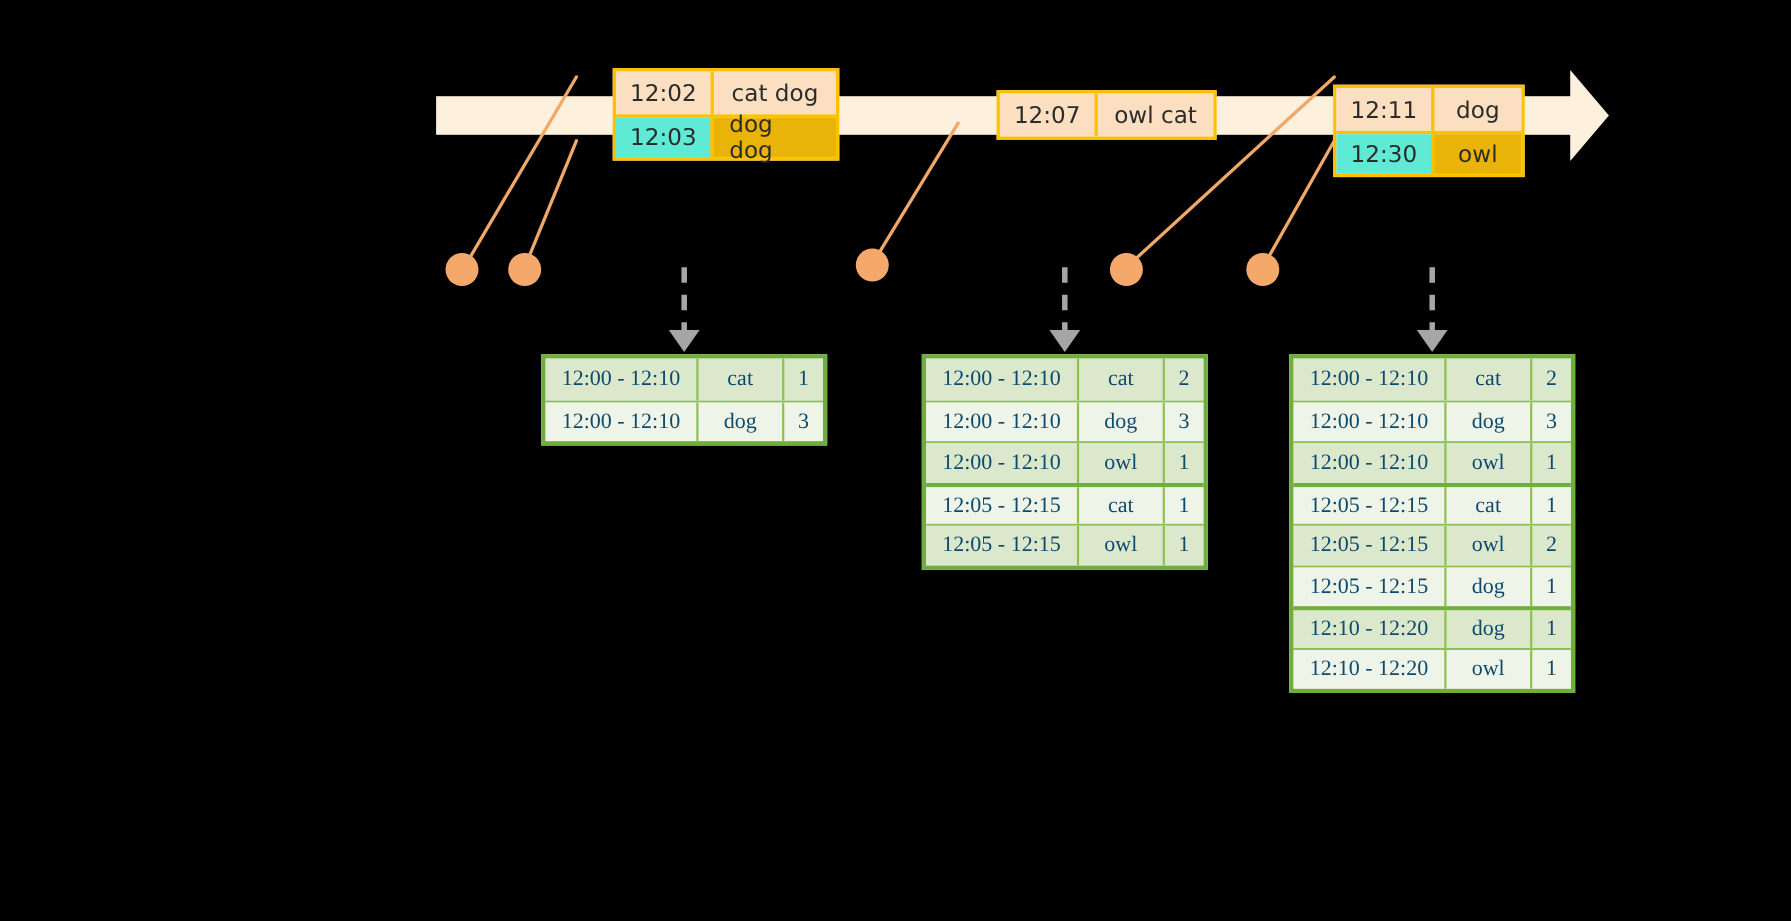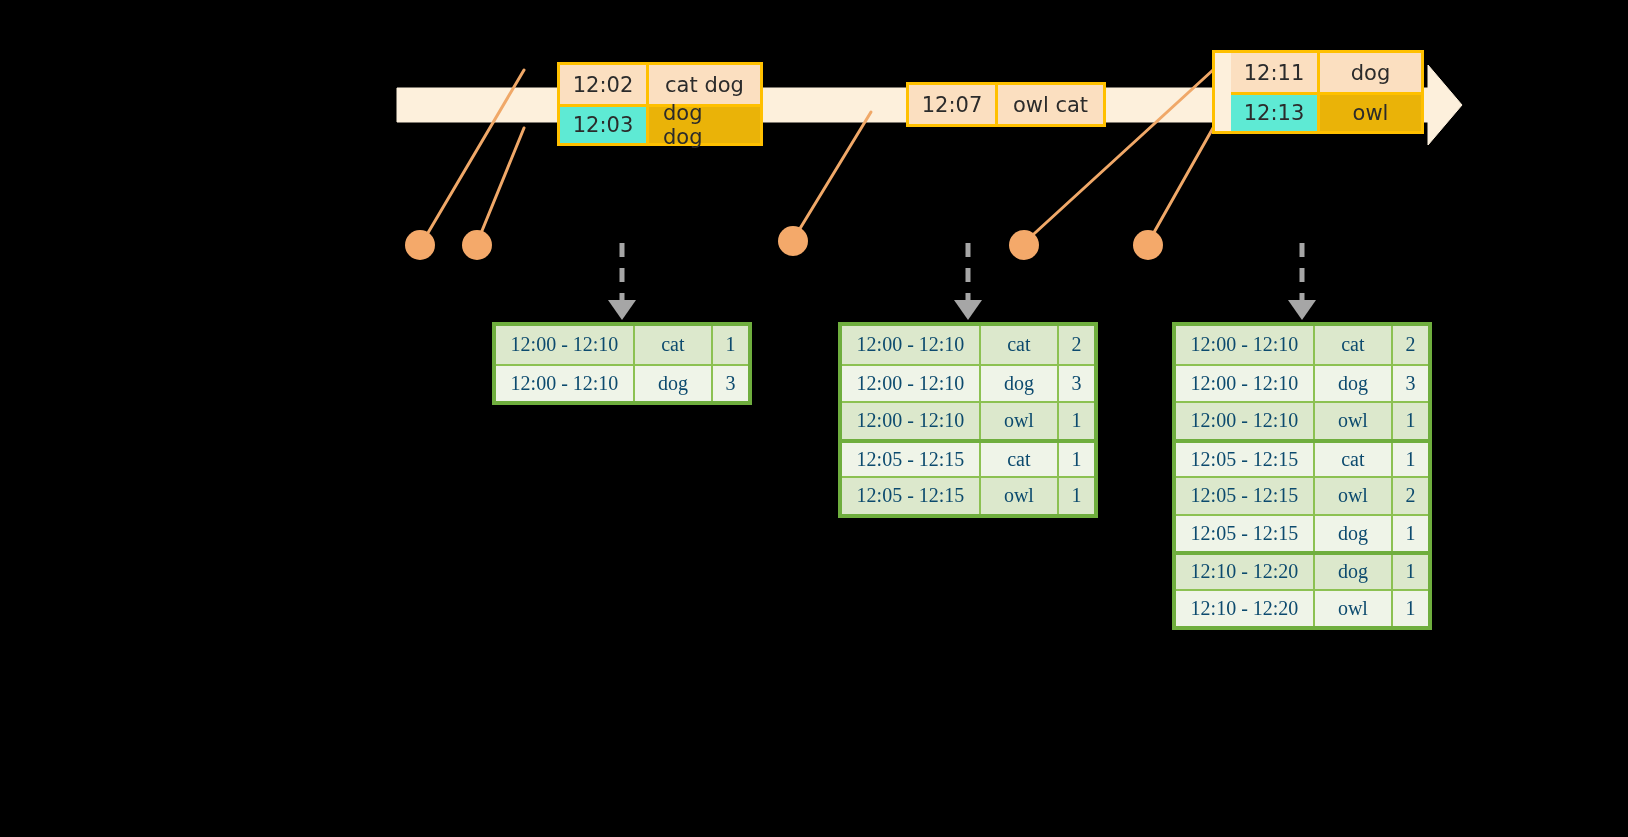--- a/index.html
+++ b/index.html
@@ -161,27 +161,27 @@
     </div>
   </div>
 
   <div class="event-box" style="left:870px; top:82px; width:200px;margin-left:36px;">
     <div class="event-row shade">
       <div class="event-time">12:07</div>
       <div class="event-words">owl cat</div>
     </div>
   </div>
 
-  <div class="event-box" style="left:1212px; top:50px; width:212px;padding-left:16px;">
+  <div class="event-box" style="left:1212px; top:77px; width:174px;">
     <div class="event-row shade">
       <div class="event-time">12:11</div>
       <div class="event-words">dog</div>
     </div>
     <div class="event-row">
-      <div class="event-time">12:13</div>
+      <div class="event-time">12:30</div>
       <div class="event-words">owl</div>
     </div>
   </div>
 
   <div class="result-table" style="left:492px; top:322px; width:260px;">
       <div class="res-row shade">
         <div class="res-cell res-window">12:00 - 12:10</div>
         <div class="res-cell res-word">cat</div>
         <div class="res-cell res-count">1</div>
       </div>

